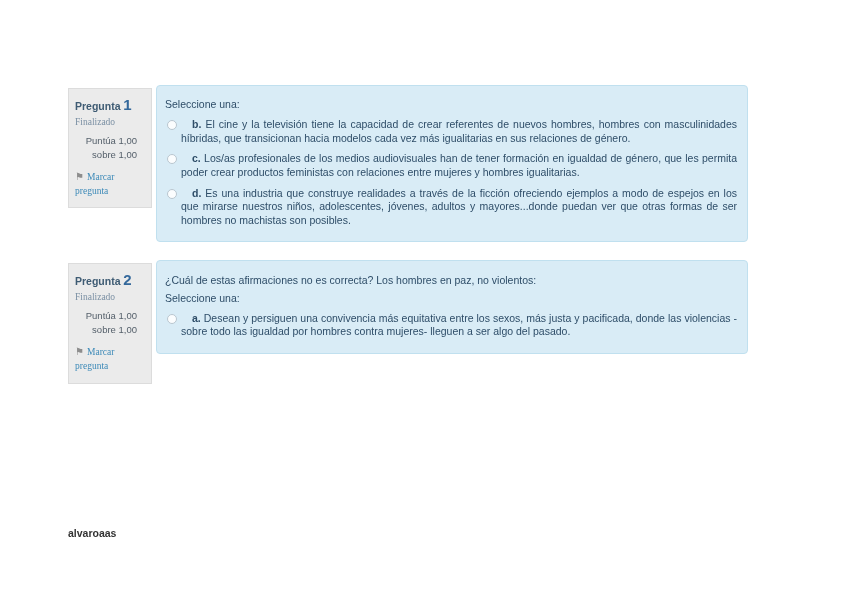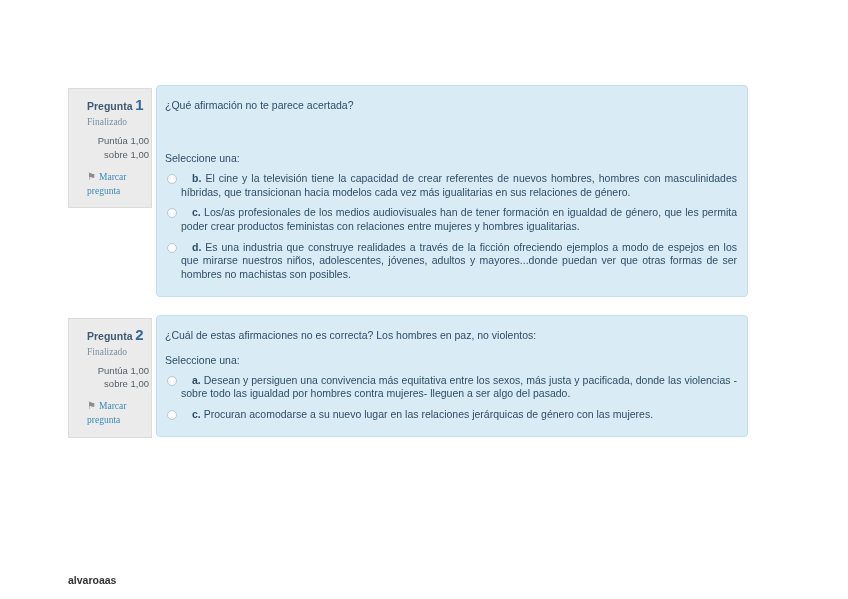--- a/index.html
+++ b/index.html
@@ -19,21 +19,21 @@
     display: flex;
     align-items: flex-start;
     margin-bottom: 18px;
   }
   .qinfo {
     width: 84px;
     flex: 0 0 84px;
     margin-top: 3px;
     background: #ebebeb;
     border: 1px solid #dcdcdc;
-    padding: 7px 6px 9px 18px;
+    padding: 7px 6px 9px 6px;
     font-size: 9.5px;
     color: #55606b;
   }
   .qhead { margin-bottom: 3px; line-height: 1.2; }
   .qlabel {
     font-size: 10.5px;
     font-weight: bold;
     color: #3e5b73;
   }
   .qnum {
@@ -70,21 +70,21 @@
     flex: 1 1 auto;
     background: #d9ecf6;
     border: 1px solid #c0e0ef;
     border-radius: 4px;
     padding: 12px 10px 12px 8px;
     color: #2e4d68;
     font-size: 10.5px;
   }
   .qtext { line-height: 1.35; }
   .qblock:nth-child(1) .qtext { margin-bottom: 40px; }
-  .qblock:nth-child(2) .qtext { margin-bottom: 12px; }
+  .qblock:nth-child(2) .qtext { margin-bottom: 4px; }
   .qprompt { margin-bottom: 8px; }
   .opt {
     position: relative;
     padding-left: 8px;
     margin-bottom: 7px;
     cursor: pointer;
   }
   .opts .opt:last-child { margin-bottom: 2px; }
   .opt-text {
     margin-left: 8px;
@@ -107,21 +107,21 @@
     content: "";
     position: absolute;
     left: 2px; top: 2px;
     width: 4px; height: 4px;
     border-radius: 50%;
     background: #8f959a;
   }
   .radio.checked { border-color: #9aa6ad; background: #e8ebed; }
   #footer {
     position: absolute;
-    left: 68px; top: 574px;
+    left: 68px; top: 527px;
     font-size: 10.5px;
     font-weight: bold;
     color: #333333;
   }
 </style>
 </head>
 <body>
 
 <div id="page">
   <div id="questions">
@@ -129,21 +129,20 @@
     <div class="qinfo">
       <div class="qhead">
         <span class="qlabel">Pregunta</span>
         <span class="qnum">1</span>
       </div>
       <div class="qstate">Finalizado</div>
       <div class="qgrade">Puntúa 1,00 sobre 1,00</div>
       <div class="qflag"><span class="flag-icon">⚑</span><span>Marcar pregunta</span></div>
     </div>
     <div class="qcontent">
-      <div class="qtext">¿Qué afirmación no te parece acertada?</div>
       <div class="qprompt">Seleccione una:</div>
       <div class="opts">
 
   <div class="opt">
     <span class="radio"></span>
     <div class="opt-text"><span class="opt-letter">b.</span> <span class="opt-body">El cine y la televisión tiene la capacidad de crear referentes de nuevos hombres, hombres con masculinidades híbridas, que transicionan hacia modelos cada vez más igualitarias en sus relaciones de género.</span></div>
   </div>
 
   <div class="opt">
     <span class="radio"></span>
@@ -171,23 +170,19 @@
     <div class="qcontent">
       <div class="qtext">¿Cuál de estas afirmaciones no es correcta? Los hombres en paz, no violentos:</div>
       <div class="qprompt">Seleccione una:</div>
       <div class="opts">
   <div class="opt">
     <span class="radio"></span>
     <div class="opt-text"><span class="opt-letter">a.</span> <span class="opt-body">Desean y persiguen una convivencia más equitativa entre los sexos, más justa y pacificada, donde las violencias -sobre todo las igualdad por hombres contra mujeres- lleguen a ser algo del pasado.</span></div>
   </div>
 
 
-  <div class="opt">
-    <span class="radio"></span>
-    <div class="opt-text"><span class="opt-letter">c.</span> <span class="opt-body">Procuran acomodarse a su nuevo lugar en las relaciones jerárquicas de género con las mujeres.</span></div>
-  </div>
 
 </div>
     </div>
   </div>
 </div>
   <div id="footer">alvaroaas</div>
 </div>
 
 </body></html>

